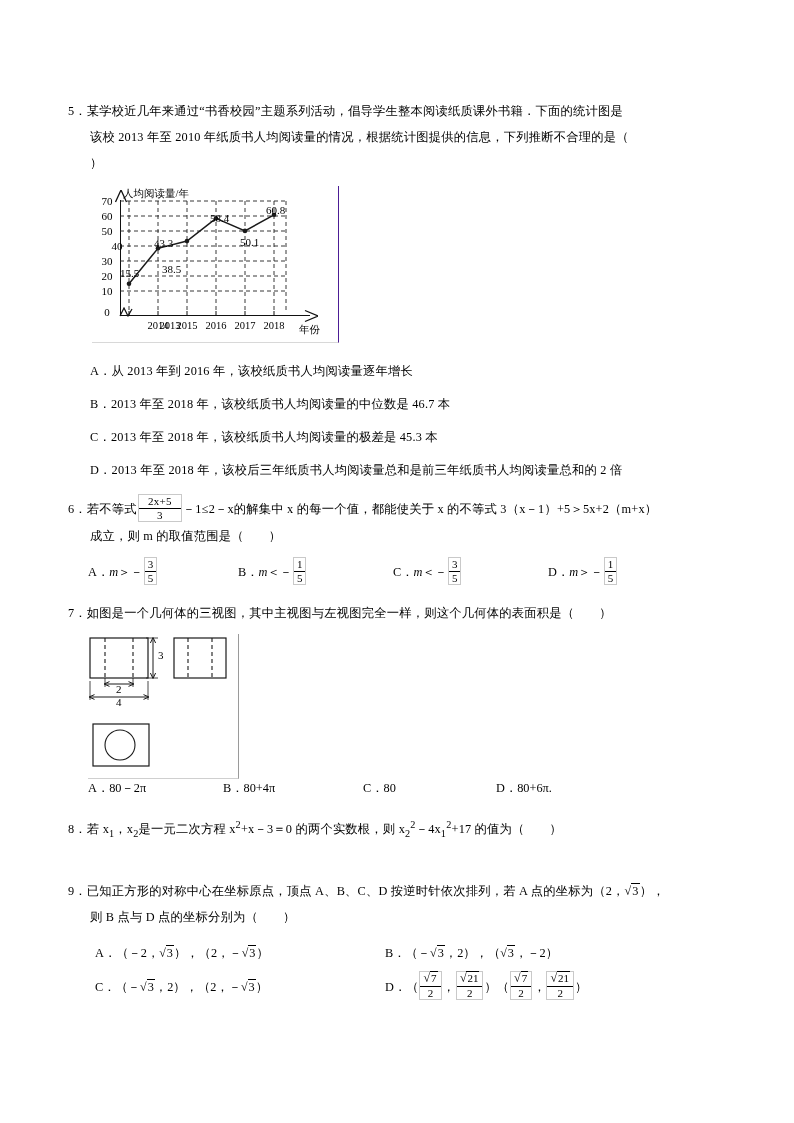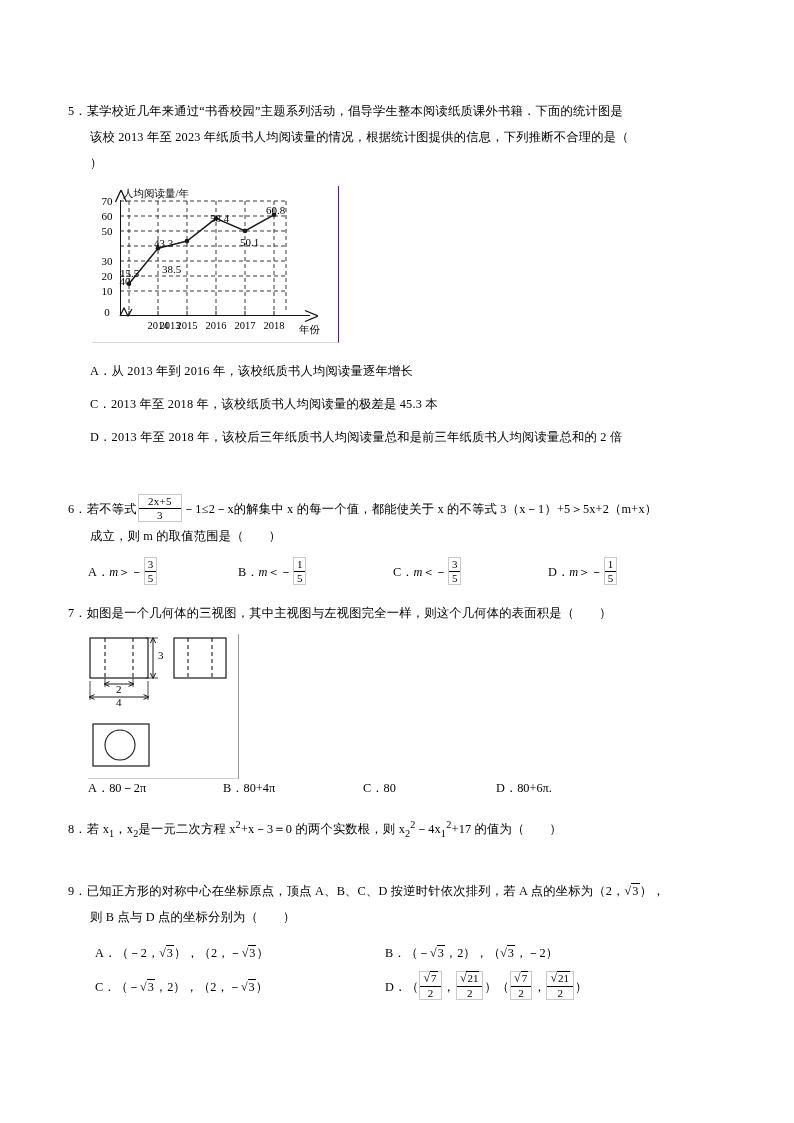--- a/index.html
+++ b/index.html
@@ -111,21 +111,21 @@
 </head>
 <body>
 
 <div class="page">
 
   <div class="q-block" style="left:68px; top:98px; width:660px;">
     <div class="qtext">
       <span class="qnum">5．</span><span>某学校近几年来通过“书香校园”主题系列活动，倡导学生整本阅读纸质课外书籍．下面的统计图是</span>
     </div>
     <div class="qtext" style="padding-left:22px;">
-      <span>该校 2013 年至 2023 年纸质书人均阅读量的情况，根据统计图提供的信息，下列推断不合理的是（</span>
+      <span>该校 2013 年至 2010 年纸质书人均阅读量的情况，根据统计图提供的信息，下列推断不合理的是（</span>
     </div>
     <div class="qtext" style="padding-left:22px;">
       <span>）</span>
     </div>
   </div>
 
   <div class="chart-wrap" style="left:92px; top:186px; width:246px; height:156px;">
     <div class="chart-inner">
 
       <div style="position:absolute;left:28px;top:14px;width:1.4px;height:116px;background:#111;"></div>
@@ -144,21 +144,21 @@
         <path d="M1 9 L5 1 L9 9 L13 2" stroke="#111" stroke-width="1.2" fill="none"></path>
       </svg>
 
       <div class="axis-title" style="left:31px; top:1px;">人均阅读量/年</div>
 
       <div class="xlabel" style="left:200px; top:137px;margin-left:7px;">年份</div>
 
       <div class="ytick" style="left:6px; top:9px;">70</div>
       <div class="ytick" style="left:6px; top:24px;">60</div>
       <div class="ytick" style="left:6px; top:39px;">50</div>
-      <div class="ytick" style="left:24px; top:54px;margin-top:35px;">40</div>
+      <div class="ytick" style="left:16px; top:54px;">40</div>
       <div class="ytick" style="left:6px; top:69px;">30</div>
       <div class="ytick" style="left:6px; top:84px;">20</div>
       <div class="ytick" style="left:6px; top:99px;">10</div>
       <div class="ytick" style="left:6px; top:120px;">0</div>
 
       <div class="xtick" style="left:21px; top:134px; width:32px;margin-left:41px;">2013</div>
       <div class="xtick" style="left:50px; top:134px; width:32px;">2014</div>
       <div class="xtick" style="left:79px; top:134px; width:32px;">2015</div>
       <div class="xtick" style="left:108px; top:134px; width:32px;">2016</div>
       <div class="xtick" style="left:137px; top:134px; width:32px;">2017</div>
@@ -211,20 +211,21 @@
       <div class="dlabel" style="left:70px; top:77px;">38.5</div>
       <div class="dlabel" style="left:62px; top:51px;">43.3</div>
       <div class="dlabel" style="left:118px; top:26px;">58.4</div>
       <div class="dlabel" style="left:148px; top:50px;">50.1</div>
       <div class="dlabel" style="left:174px; top:18px;">60.8</div>
     </div>
   </div>
 
   <div class="q-block" style="left:90px; top:358px; width:670px;">
     <div class="qtext" style="padding-bottom:7px;">A．从 2013 年到 2016 年，该校纸质书人均阅读量逐年增长</div>
+    <div class="qtext" style="padding-bottom:7px;">B．2013 年至 2018 年，该校纸质书人均阅读量的中位数是 46.7 本</div>
     <div class="qtext" style="padding-bottom:7px;">C．2013 年至 2018 年，该校纸质书人均阅读量的极差是 45.3 本</div>
     <div class="qtext">D．2013 年至 2018 年，该校后三年纸质书人均阅读量总和是前三年纸质书人均阅读量总和的 2 倍</div>
   </div>
 
   <div class="q-block" style="left:68px; top:495px; width:690px;">
     <div class="qtext" style="display:flex;align-items:center;white-space:nowrap;">
       <span>6．</span>
       <span>若不等式</span>
       <span class="frac boxed" style="min-width:42px;">
         <span class="num">2x+5</span>

